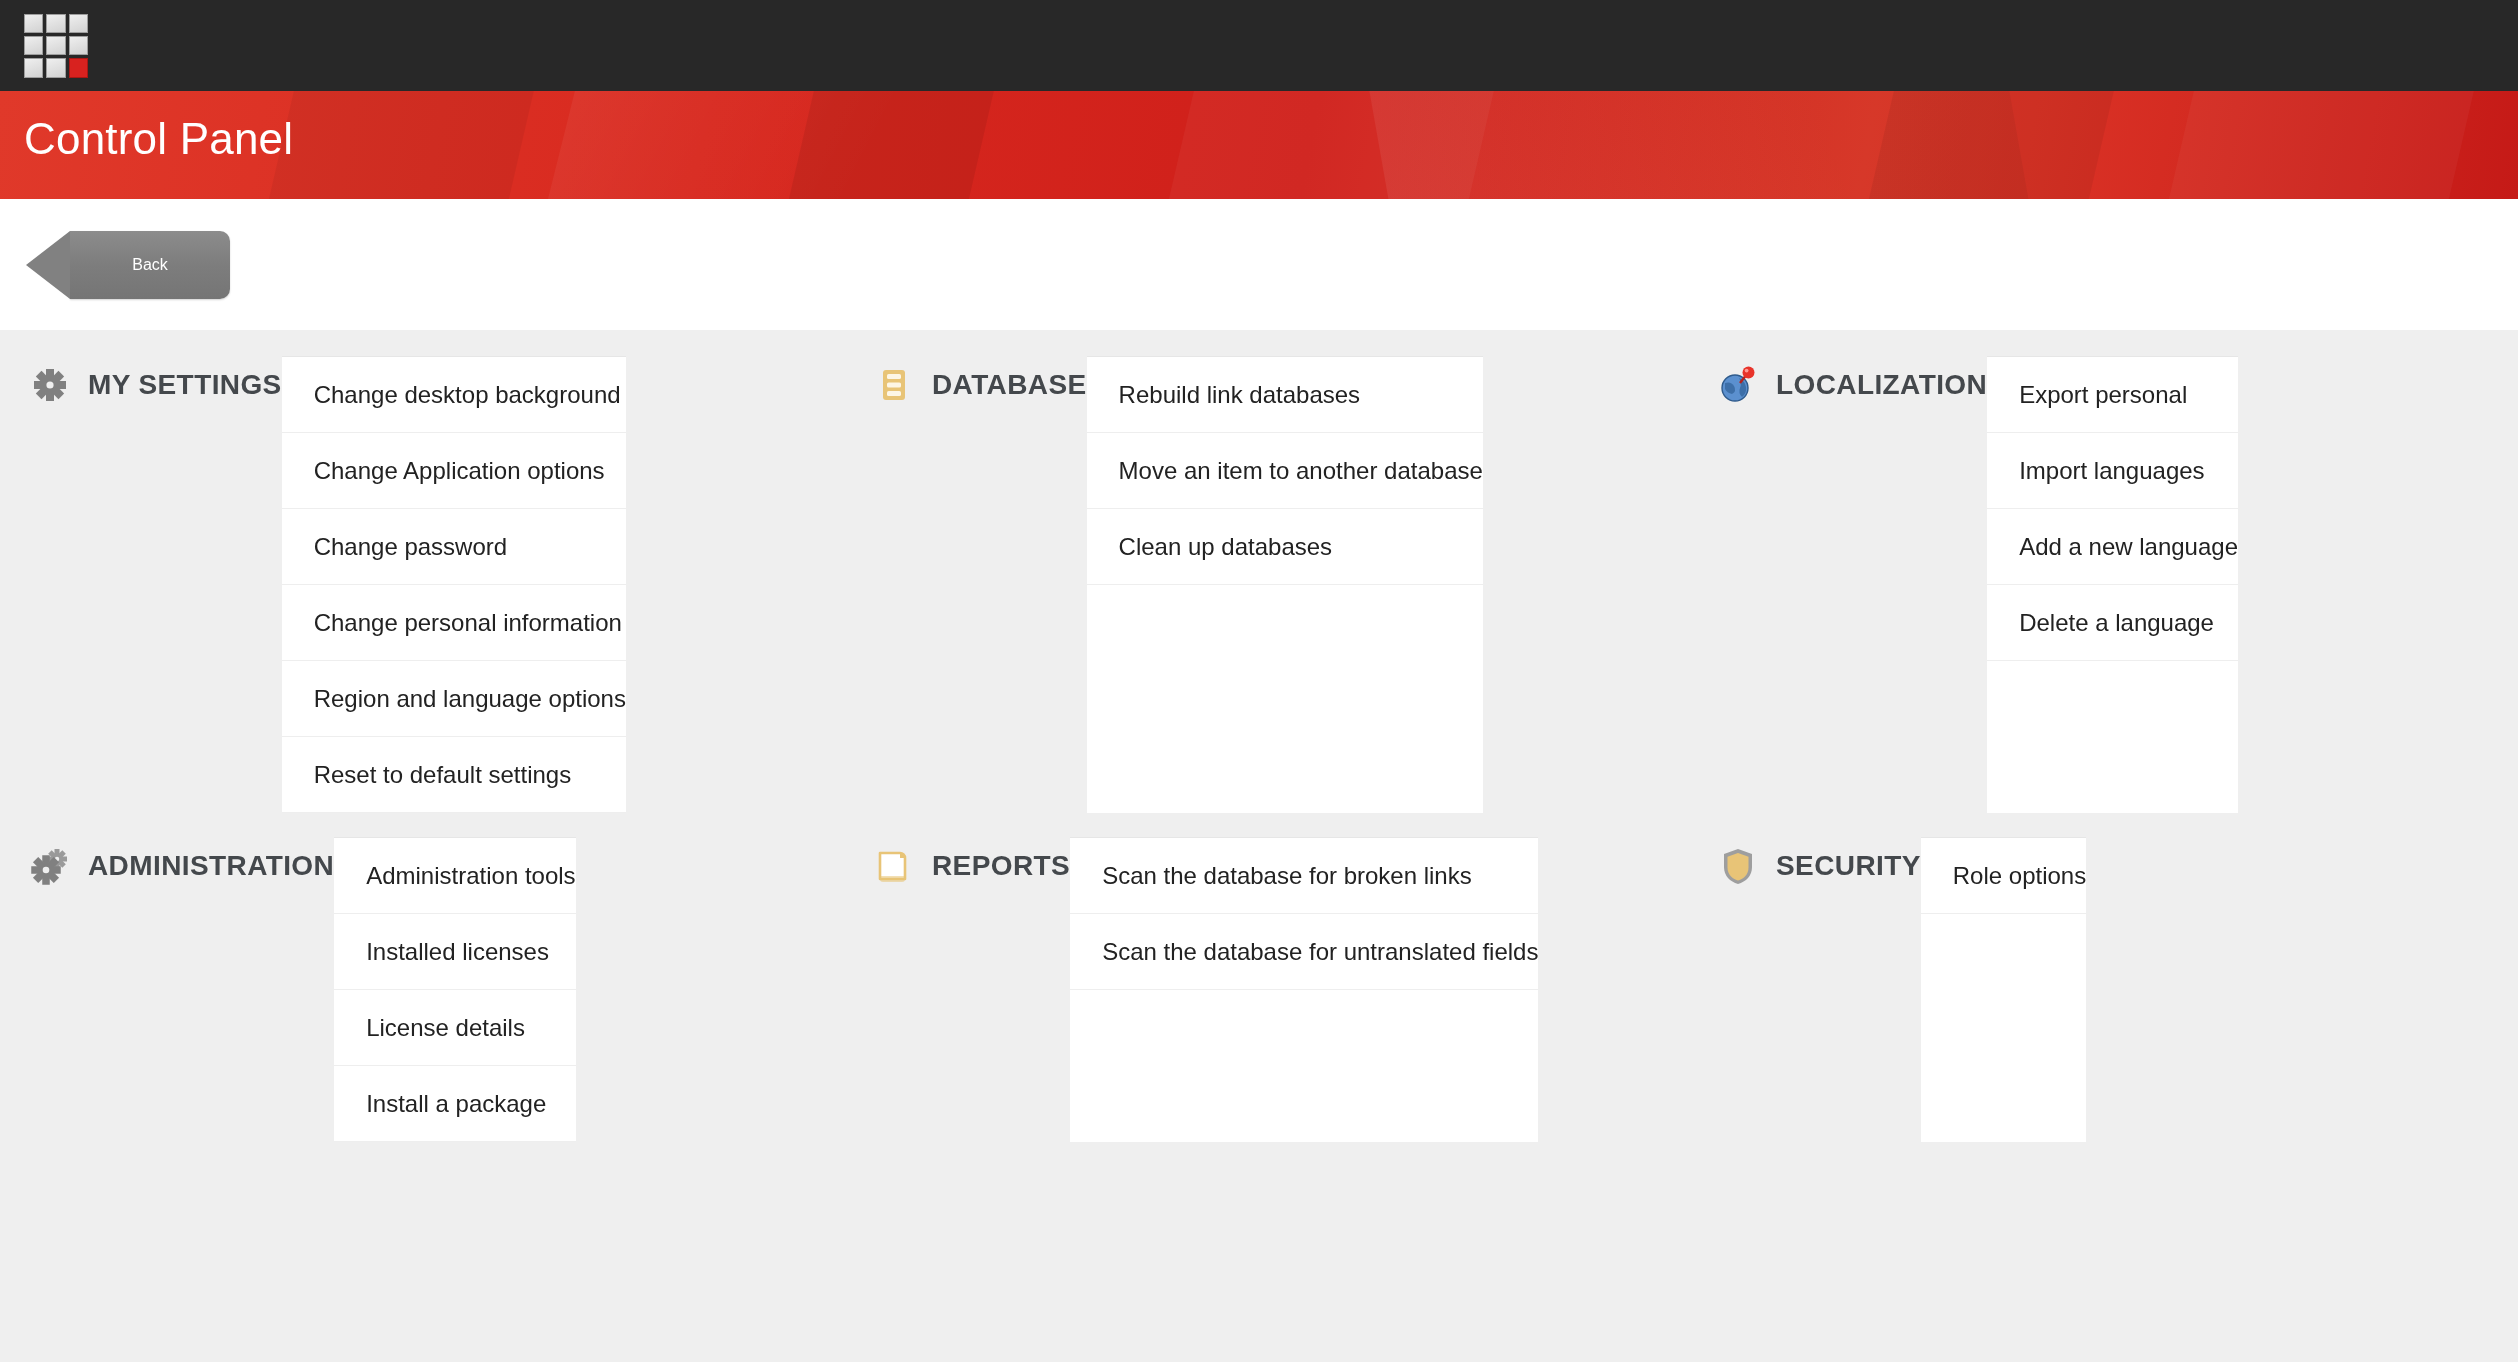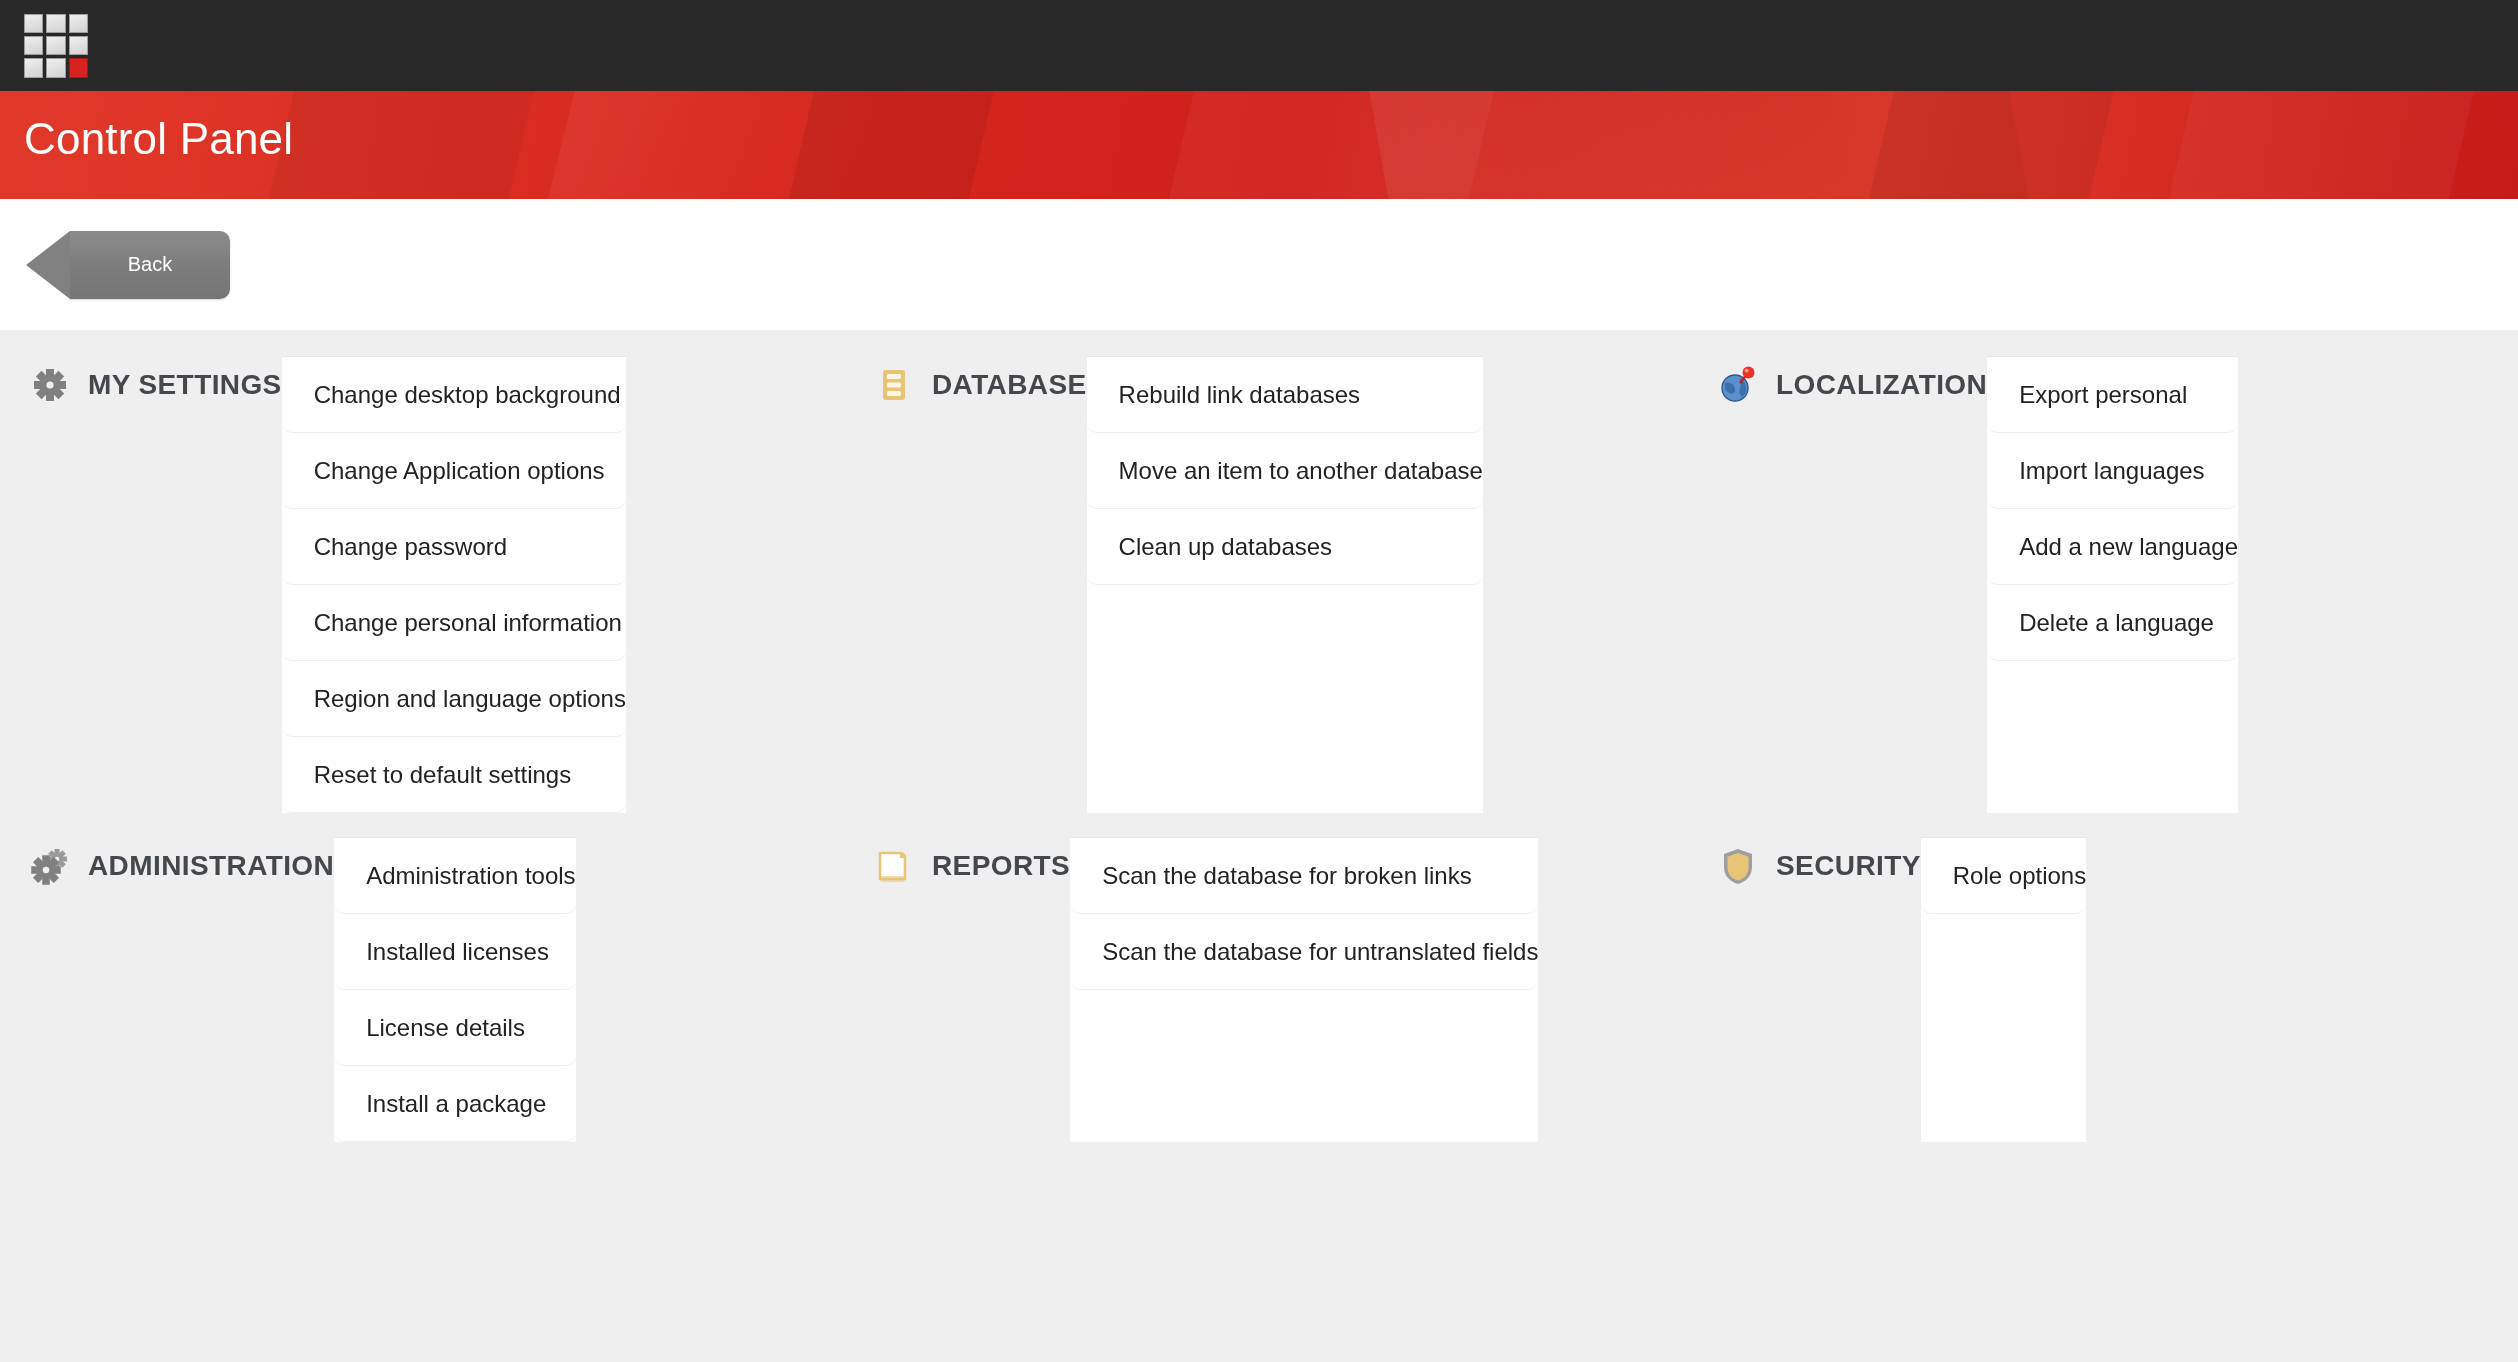--- a/index.html
+++ b/index.html
@@ -66,21 +66,21 @@
 
   
   .backbar {
     height:131px; background:#ffffff;
     display:flex; align-items:center; padding-left:26px;
   }
   .back-button {
     position:relative;
     height:68px; width:160px;
     display:flex; align-items:center; justify-content:center;
-    color:#ffffff; font-size:20px;
+    color:#ffffff; font-size:16px;
     background:linear-gradient(180deg,#8c8c8c 0%,#7d7d7d 50%,#757575 100%);
     border-radius:0 10px 10px 0;
     margin-left:44px;
     cursor:pointer;
     box-shadow:0 1px 2px rgba(0,0,0,.18);
   }
   .back-button::before {
     content:"";
     position:absolute; left:-44px; top:0;
     width:0; height:0;
@@ -114,21 +114,21 @@
   .panel-list {
     background:#ffffff;
     border-top:1px solid #e6e6e6;
   }
   .list-item {
     height:76px; line-height:76px;
     padding-left:32px;
     font-size:24px; color:#222222;
     border-bottom:1px solid #eeeeee;
     cursor:pointer;
-    white-space:nowrap; overflow:hidden;border-radius:10px;
+    white-space:nowrap; overflow:hidden;
   }
   .list-filler {
     border-bottom:none;
     cursor:default;
   }
 
   
   .icon { width:40px; height:40px; flex:0 0 40px; display:block; }
 </style>
 </head>

